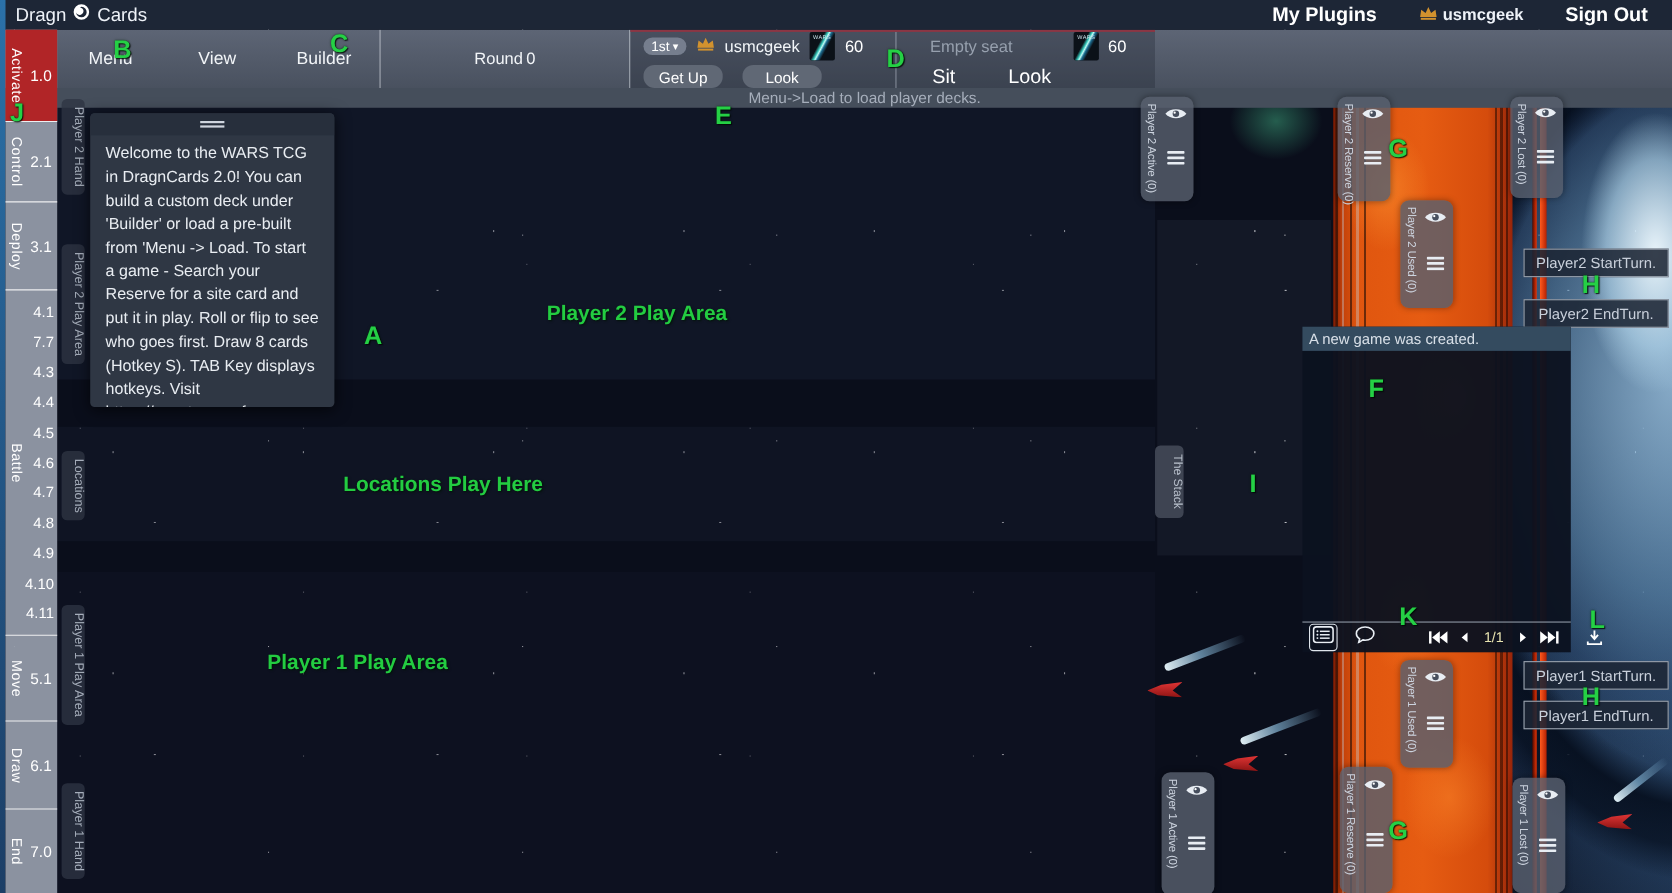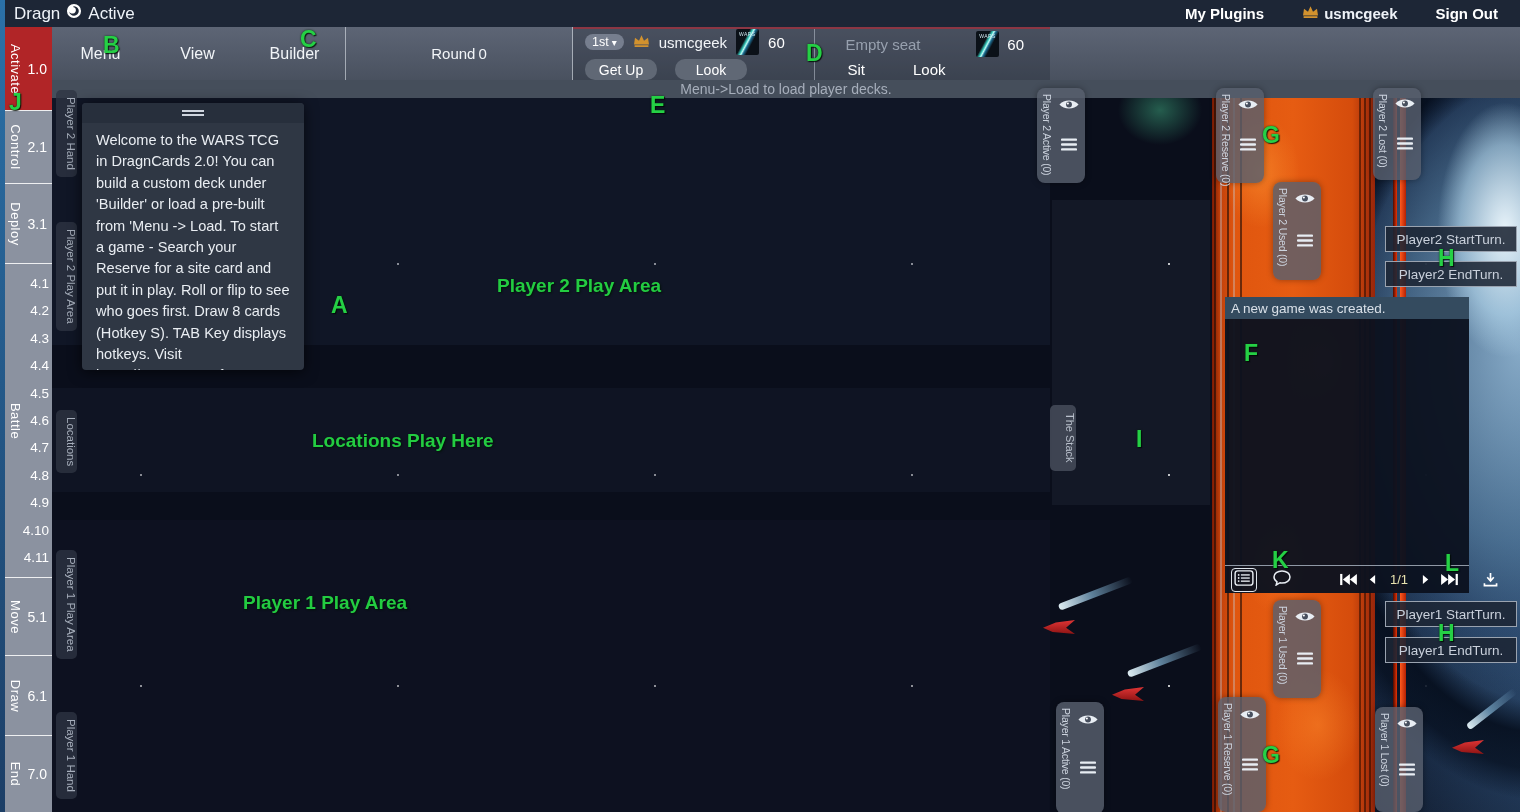--- a/index.html
+++ b/index.html
@@ -66,21 +66,21 @@
   .seat{box-sizing:border-box;display:flex;flex-direction:column;justify-content:center;gap:4px;}
   .seat1{width:242px;padding:2px 8px 2px 12px;}
   .seat2{width:236px;padding:2px 14px 2px 30px;border-left:1px solid rgba(200,208,220,.5);}
   .seat-row{display:flex;align-items:center;gap:9px;font-size:15px;}
   .pos-pill{background:#767e8e;border-radius:9px;font-size:12.5px;padding:1px 7px;display:flex;align-items:center;gap:3px;color:#fff;cursor:pointer;}
   .pos-pill .chev{font-size:10px;}
   .deck{position:relative;width:23px;height:26px;border-radius:2px;background:#0b1118;overflow:hidden;flex:none;}
   .deck:before{content:"";position:absolute;inset:0;background:linear-gradient(118deg, transparent 38%, rgba(60,220,205,.9) 46%, #bffcf4 50%, rgba(30,120,160,.9) 55%, transparent 64%);}
   .deck-label{position:absolute;left:3px;top:2px;font-size:5px;color:#cfe6ee;letter-spacing:.4px;}
   .pill-btn{background:#606875;border-radius:10px;height:21px;min-width:72px;padding:0 12px;display:flex;align-items:center;justify-content:center;font-size:14px;color:#fff;cursor:pointer;box-sizing:border-box;}
-  .txt-btn{font-size:15px;color:#fff;cursor:pointer;}
+  .txt-btn{font-size:18px;color:#fff;cursor:pointer;}
   .muted{color:#97a0ae;}
   .count{font-size:15px;color:#fff;}
   .seat2 .seat-row.r1{gap:0;}
   .seat2 .r1 .deck{margin-left:auto;}
   .seat2 .r1 .count{margin-left:8px;margin-right:12px;}
   .seat2 .r2{gap:48px;padding-left:2px;}
   .msgbar{position:absolute;left:52px;top:80px;width:1468px;height:18px;background:#454e5b;z-index:5;display:flex;align-items:center;justify-content:center;}
   .msgbar span{font-size:14px;color:#a6aebb;}
   
   .sidebar{position:absolute;left:5px;top:27px;width:47px;height:785px;z-index:9;background:rgba(146,154,168,.95);display:flex;flex-direction:column;color:#fff;}
@@ -103,21 +103,21 @@
   .pile{position:absolute;width:48px;z-index:9;background:rgba(88,95,110,.82);border-radius:8px;display:flex;cursor:pointer;box-shadow:0 0 6px rgba(0,0,0,.35);}
   .pile-label{writing-mode:vertical-rl;font-size:10.5px;letter-spacing:-.2px;color:#ccd3de;margin:6px 0 6px 4px;white-space:nowrap;}
   .pile-icons{position:relative;flex:1;}
   .pile-icons .eye{position:absolute;left:50%;transform:translateX(-50%);top:9%;}
   .pile-icons .burger{position:absolute;left:50%;transform:translateX(-50%);top:52%;}
   .stack-pill{position:absolute;left:1050px;top:405px;width:26px;z-index:9;background:rgba(70,76,90,.85);border-radius:5px;
     color:#b9c0cc;font-size:11px;writing-mode:vertical-rl;padding:8px 0;text-align:center;cursor:pointer;}
   .turnbtn{position:absolute;left:1385px;width:132px;height:26px;z-index:9;background:rgba(28,37,52,.88);border:1px solid #9aa3b0;
     color:#c9d0db;font-size:13.5px;display:flex;align-items:center;justify-content:center;cursor:pointer;box-sizing:border-box;}
   
-  .chat{position:absolute;left:1225px;top:297px;width:244px;height:296px;z-index:10;background:rgba(11,18,31,.96);display:flex;flex-direction:column;text-align:right;}
+  .chat{position:absolute;left:1184px;top:297px;width:244px;height:296px;z-index:10;background:rgba(11,18,31,.96);display:flex;flex-direction:column;text-align:right;}
   .chat-header{height:22px;background:#344b5f;color:#d9e0e8;font-size:13.5px;display:flex;align-items:center;padding:0 6px;flex:none;}
   .chat-body{flex:1;}
   .chat-toolbar{height:27px;border-top:1px solid #8f98a5;display:flex;align-items:center;flex:none;padding:0 6px;gap:16px;}
   .ctb-icon{display:flex;align-items:center;justify-content:center;cursor:pointer;}
   .ctb-active{border:1.5px solid #dfe5ec;border-radius:4px;padding:1px 2px;}
   .ctb-sep{width:1px;height:22px;background:#8f98a5;margin:0 4px;}
   .page-ind{font-size:13px;color:#e8e3b0;margin:0 4px;}
   .nav-group{display:flex;align-items:center;gap:10px;margin-left:8px;}
   .dl{margin-left:14px;}
   
@@ -165,21 +165,21 @@
   <div class="msgbar">
     <span>Menu-&gt;Load to load player decks.</span>
   </div>
 
   <div class="topbar">
     <div class="brand">
       <span>Dragn</span>
       <span><svg width="18" height="18" viewBox="0 0 24 24">
             <path d="M12 2.6a9.4 9.4 0 1 0 9.4 9.4A9.4 9.4 0 0 0 12 2.6Zm.3 3a6.4 6.4 0 1 1-6.7 6.9c.8 2 2.8 3.2 5 2.9 2.6-.4 4.3-2.7 3.9-5.2-.3-2-2-3.5-4-3.5.5-.6 1.1-1 1.8-1.1Z" fill="#fff"></path>
           </svg></span>
-      <span>Active</span>
+      <span>Cards</span>
     </div>
     <div class="topbar-right">
       <span class="txt-btn">My Plugins</span>
       <span class="user-chip">
         <span><svg width="17" height="14" viewBox="0 0 17 14">
               <path d="M1 10.5 L2 3.8 L6 6.8 L8.5 1.3 L11 6.8 L15 3.8 L16 10.5 Z" fill="#d2922e"></path>
               <rect x="1.6" y="11.2" width="13.8" height="1.8" fill="#d2922e"></rect>
             </svg></span>
         <span>usmcgeek</span>
       </span>
@@ -248,21 +248,21 @@
       <span class="pstep">2.1</span>
     </div>
     <div class="phase phase-deploy">
       <span class="pname">Deploy</span>
       <span class="pstep">3.1</span>
     </div>
     <div class="phase phase-battle">
       <span class="pname">Battle</span>
       <span class="psteps">
         <span>4.1</span>
-        <span>4.2</span>
+        <span>7.7</span>
         <span>4.3</span>
         <span>4.4</span>
         <span>4.5</span>
         <span>4.6</span>
         <span>4.7</span>
         <span>4.8</span>
         <span>4.9</span>
         <span>4.10</span>
         <span>4.11</span>
       </span>
@@ -407,21 +407,21 @@
           </svg></span>
         <span class="burger"><svg width="16" height="13" viewBox="0 0 17 13">
             <rect width="17" height="2.6" rx="1" fill="#e8edf3"></rect>
             <rect y="5.2" width="17" height="2.6" rx="1" fill="#e8edf3"></rect>
             <rect y="10.4" width="17" height="2.6" rx="1" fill="#e8edf3"></rect>
           </svg></span>
       </span>
   </div>
 
   <div class="turnbtn" style="top:226px;">Player2 StartTurn.</div>
-  <div class="turnbtn" style="top:261px;">Player2 EndTurn.</div>
+  <div class="turnbtn" style="top:272px;">Player2 EndTurn.</div>
   <div class="turnbtn" style="top:601px;">Player1 StartTurn.</div>
   <div class="turnbtn" style="top:637px;">Player1 EndTurn.</div>
 
   <div class="chat">
     <div class="chat-header">A new game was created.</div>
     <div class="chat-body"></div>
     <div class="chat-toolbar">
       <span class="ctb-icon ctb-active">
           <span><svg width="20" height="16" viewBox="0 0 22 18">
               <rect x="1" y="1" width="20" height="16" rx="3" fill="none" stroke="#e9eef4" stroke-width="1.6"></rect>

